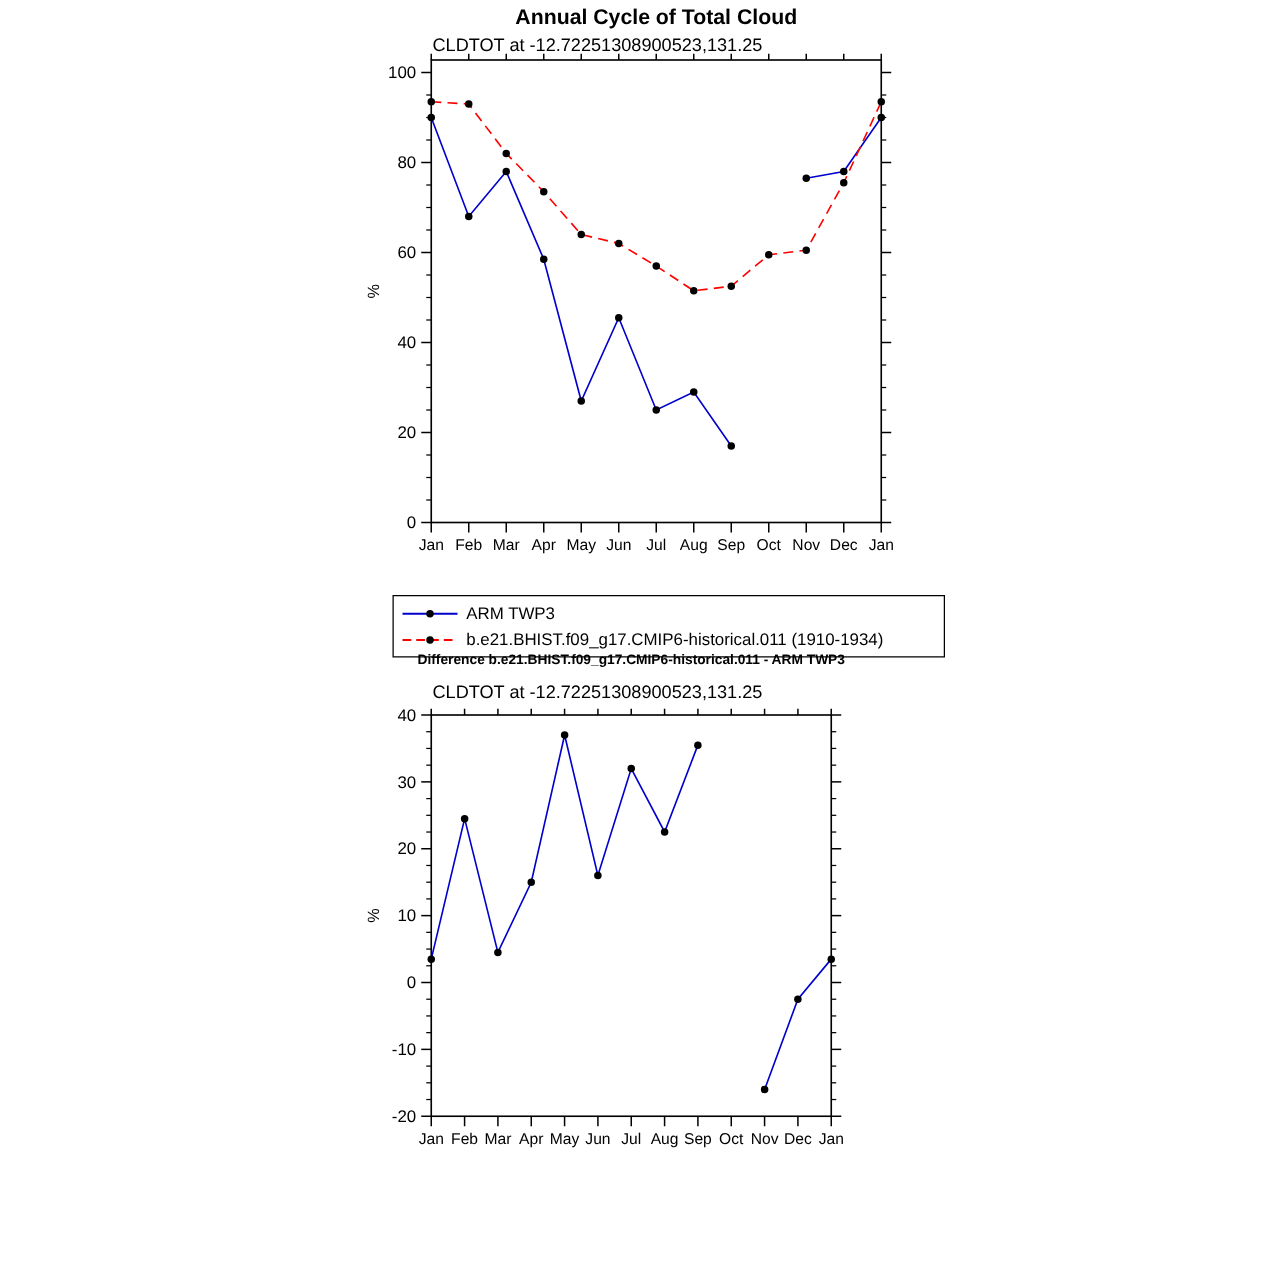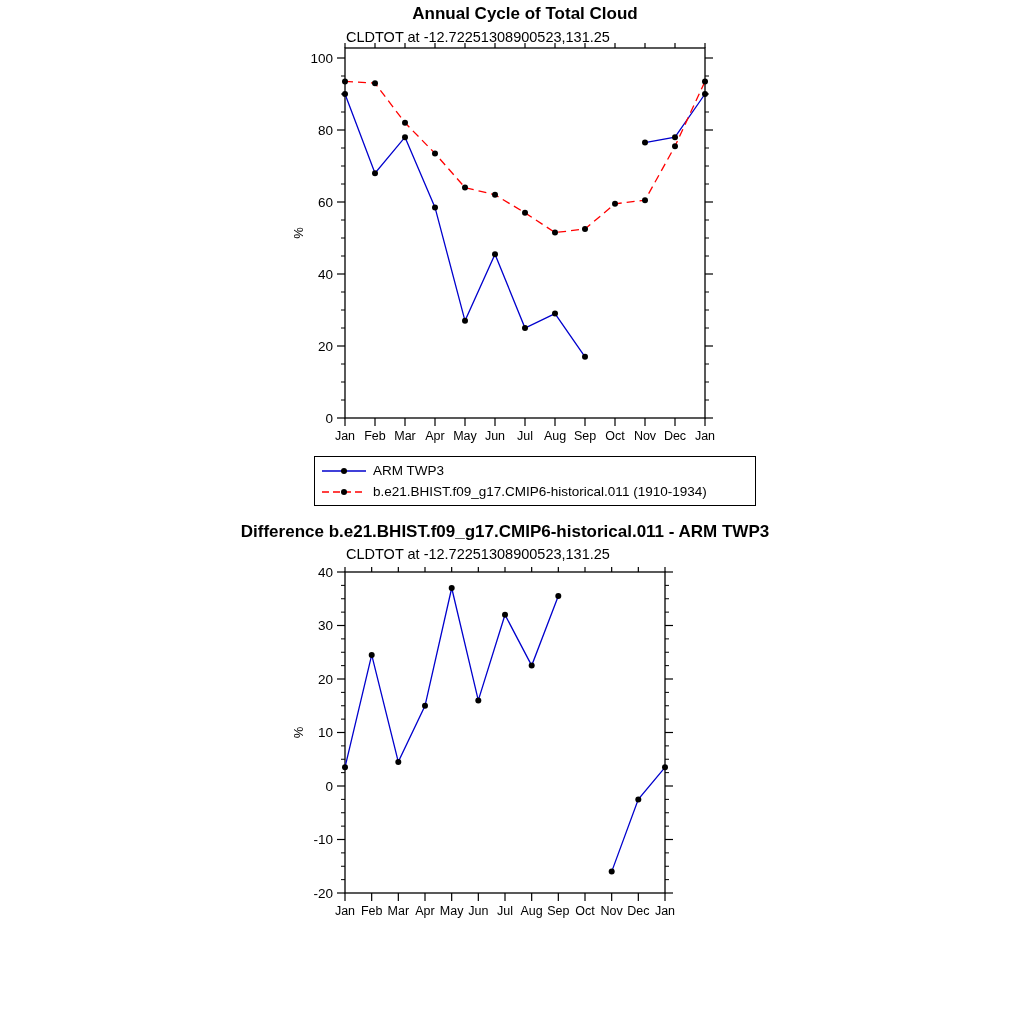--- a/index.html
+++ b/index.html
@@ -4,24 +4,24 @@
 <style>
   html,body{margin:0;padding:0}
   body{
     width:1024px;height:1024px;background:#ffffff;color:#000;
     font-family:"Liberation Sans",sans-serif;position:relative;overflow:hidden;
   }
   #plot-canvas{position:absolute;left:0;top:0}
   .chart-title{position:absolute;text-align:center;font-weight:bold;white-space:nowrap}
   #title-top{left:165px;top:4px;width:720px;font-size:17px}
   #subtitle-top{position:absolute;left:346px;top:29px;font-size:14.5px;white-space:nowrap}
-  #title-bottom{left:145px;top:522px;width:720px;font-size:17px}
+  #title-bottom{left:145px;top:522px;width:720px;font-size:11px}
   #subtitle-bottom{position:absolute;left:346px;top:546px;font-size:14.5px;white-space:nowrap}
   #legend{
-    position:absolute;left:314px;top:456px;width:428px;background:#fff;
+    position:absolute;left:314px;top:476px;width:428px;background:#fff;
     border:1px solid #000;padding:3px 6px;
   }
   .legend-row{display:flex;align-items:center;gap:6px;height:21px}
   .legend-sample{flex:0 0 auto;display:block}
   .legend-sample line{stroke-width:1.5}
   .legend-sample line.dashed{stroke-dasharray:7 4}
   .legend-label{font-size:13.5px;white-space:nowrap}
 </style>
 </head>
 <body>

